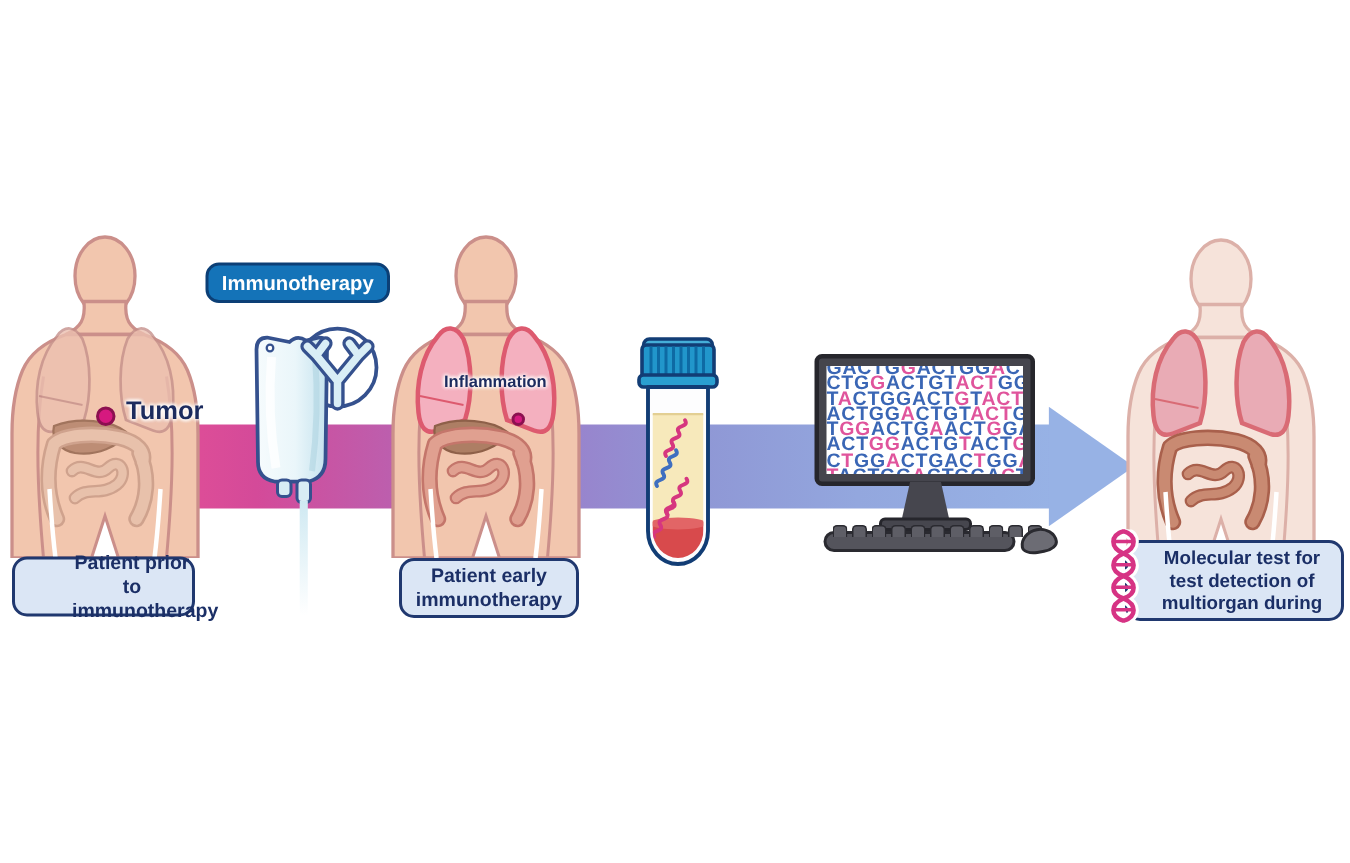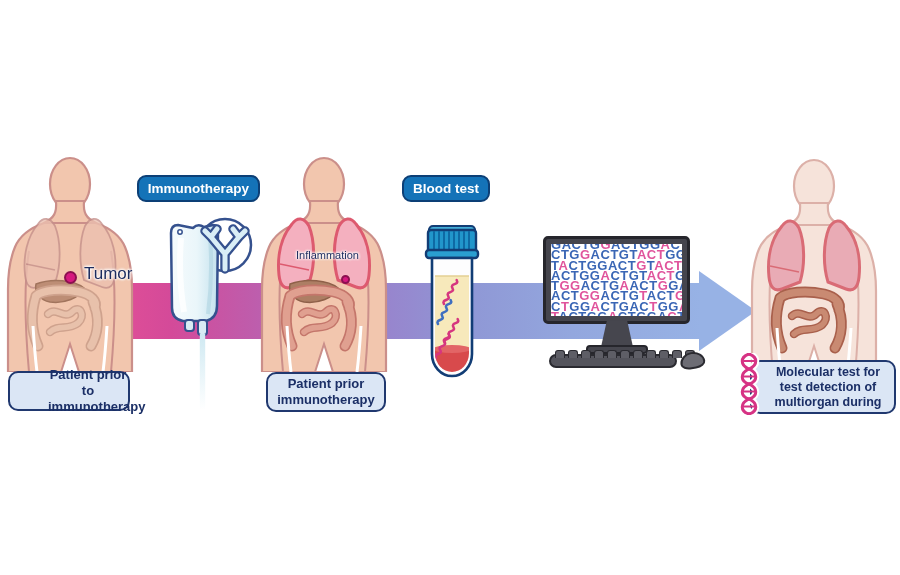--- a/index.html
+++ b/index.html
@@ -48,21 +48,21 @@
       --colon-d:#c79a86;--colon-l:#e6c0ab;}
   .p2{left:252px;top:156px;--skin:#f2c6ae;--outline:#cb8f8a;
       --lung:#f4b0bf;--lungline:#dd5a6f;--liver:#ad7e64;--liverline:#8e6049;
       --colon-d:#c4766b;--colon-l:#e0a090;}
   .p3{left:742px;top:158px;--skin:#f6e3da;--outline:#dcb0a8;
       --lung:#e9abb5;--lungline:#d96b75;--liver:#b08068;--liverline:#8e6049;
       --colon-d:#a9604c;--colon-l:#c98a72;}
   .p3 .liver{display:none;}
 
   
-  .annot{position:absolute;color:#1c2b5e;font-weight:normal;z-index:4;white-space:nowrap;
+  .annot{position:absolute;color:#1c2b5e;font-weight:bold;z-index:4;white-space:nowrap;
     text-shadow:0 0 3px #fff,0 0 3px #fff,0 0 3px #fff,0 0 3px #fff;}
   .annot-tumor{left:84px;top:264px;font-size:17px;}
   .annot-inflam{left:296px;top:249px;font-size:11px;}
   .tumor-dot{position:absolute;border-radius:50%;background:#d6197f;border:2px solid #8c1050;
     z-index:3;box-sizing:border-box;}
   .dot1{left:64px;top:271px;width:13px;height:13px;}
   .dot2{left:341px;top:275px;width:9px;height:9px;}
 
   
   .iv{position:absolute;left:158px;top:216px;z-index:2;}
@@ -252,28 +252,27 @@
         <i></i>
         <i></i>
         <i></i>
         <i></i>
         <i></i>
       </div>
   </div>
   <div class="mouse"></div>
 
   <div class="badge badge-immuno">Immunotherapy</div>
-  <div class="badge badge-blood">Blood test</div>
 
   <div class="caption cap1">
     <span>Patient prior to</span>
     <span>immunotherapy</span>
   </div>
   <div class="caption cap2">
-    <span>Patient prior</span>
+    <span>Patient early</span>
     <span>immunotherapy</span>
   </div>
   <div class="caption cap3">
     <span>Molecular test for</span>
     <span>test detection of</span>
     <span>multiorgan during</span>
   </div>
 
   <svg class="helix" width="30" height="62" viewBox="0 0 30 62">
     <g fill="none" stroke="#ffffff" stroke-width="7" stroke-linecap="round">

